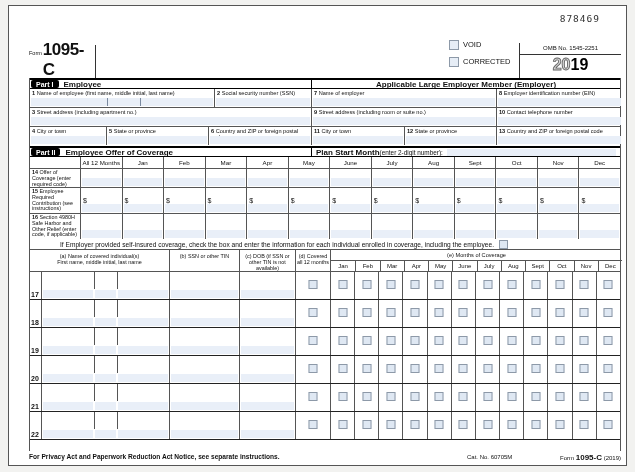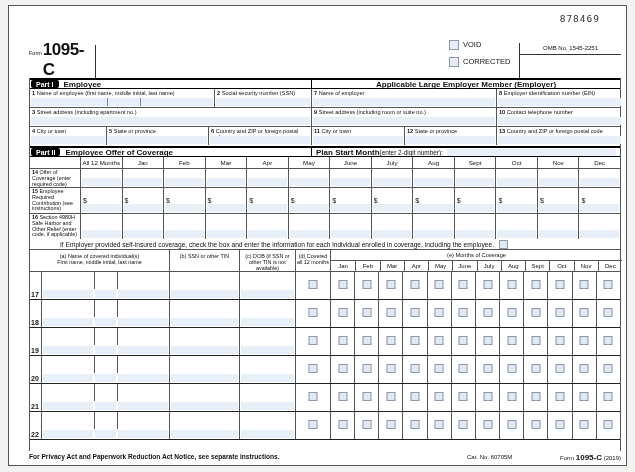--- a/index.html
+++ b/index.html
@@ -113,20 +113,23 @@
         <span class="cb"></span>
         <span class="lb">VOID</span>
       </div>
       <div class="chkrow">
         <span class="cb"></span>
         <span class="lb">CORRECTED</span>
       </div>
     </div>
     <div class="hdr-omb">
       <div class="omb-no">OMB No. 1545-2251</div>
+      <div class="omb-year">
+        <span class="yr-outline">20</span><span class="yr-solid">19</span>
+      </div>
     </div>
   </div>
 
   <div id="part1" class="sect">
     <div class="bar">
       <div class="left">
         <span class="partbox">Part I</span>
         <span class="bartitle">Employee</span>
       </div>
       <div class="right">

